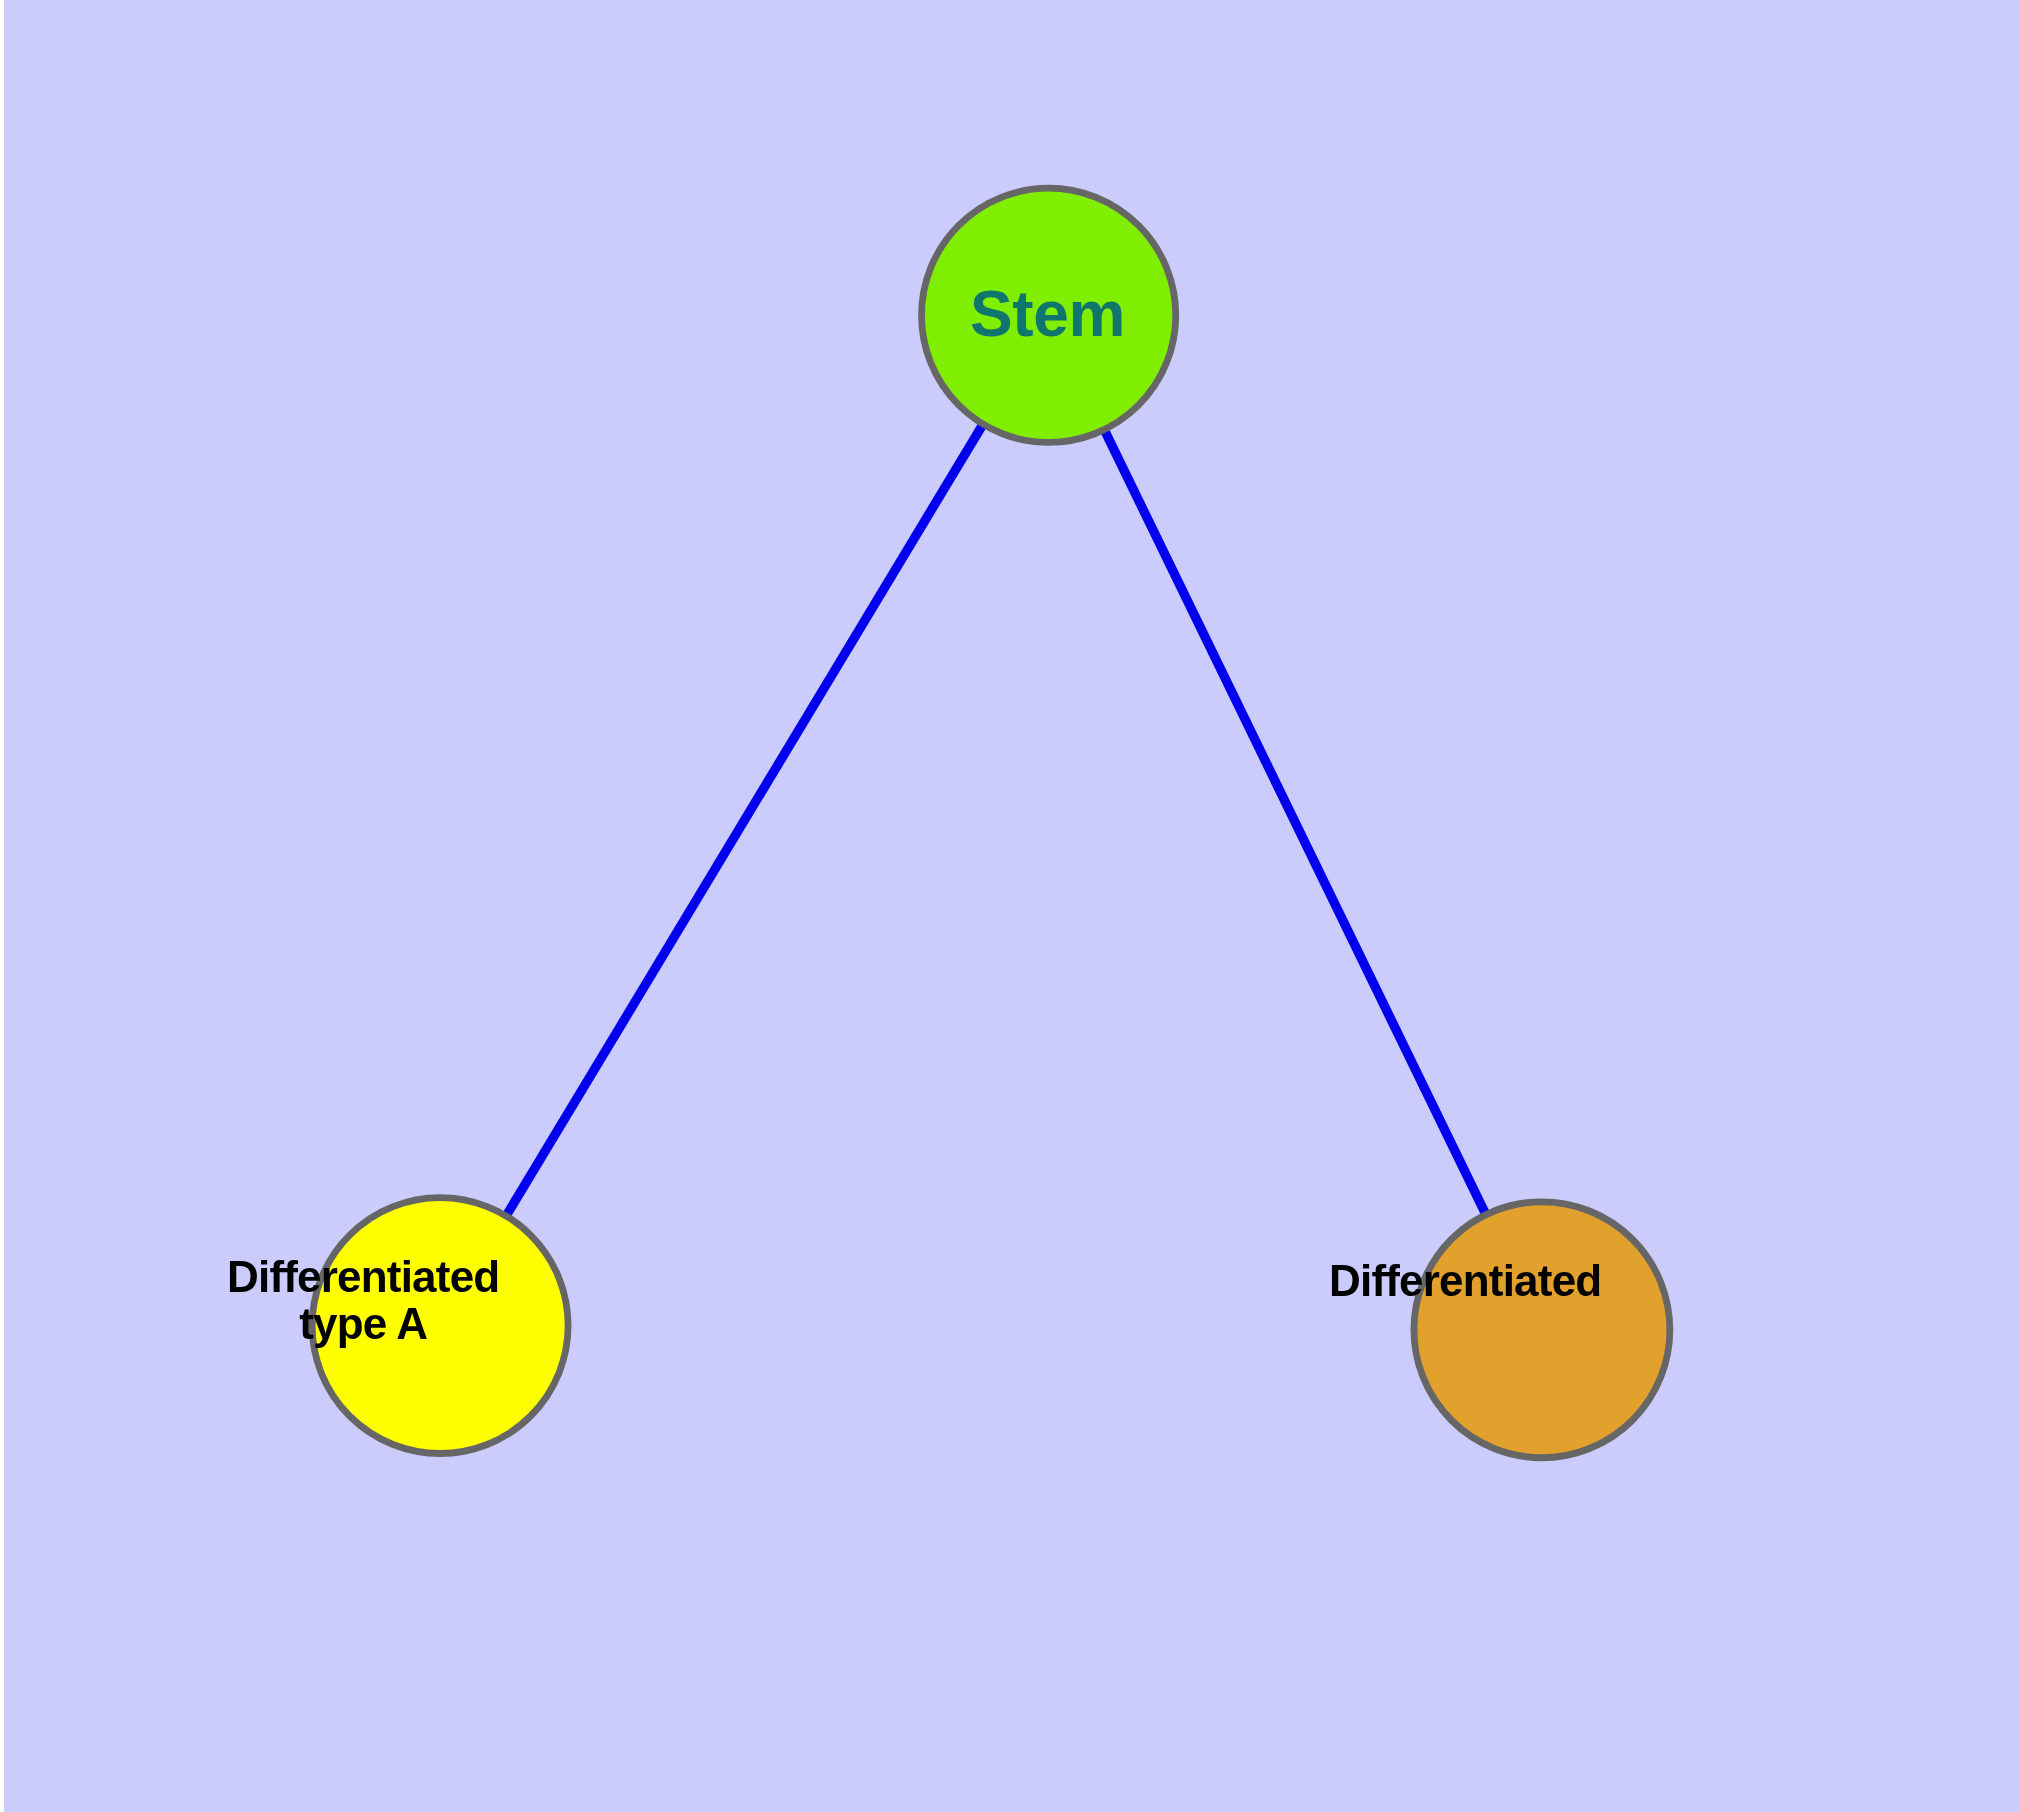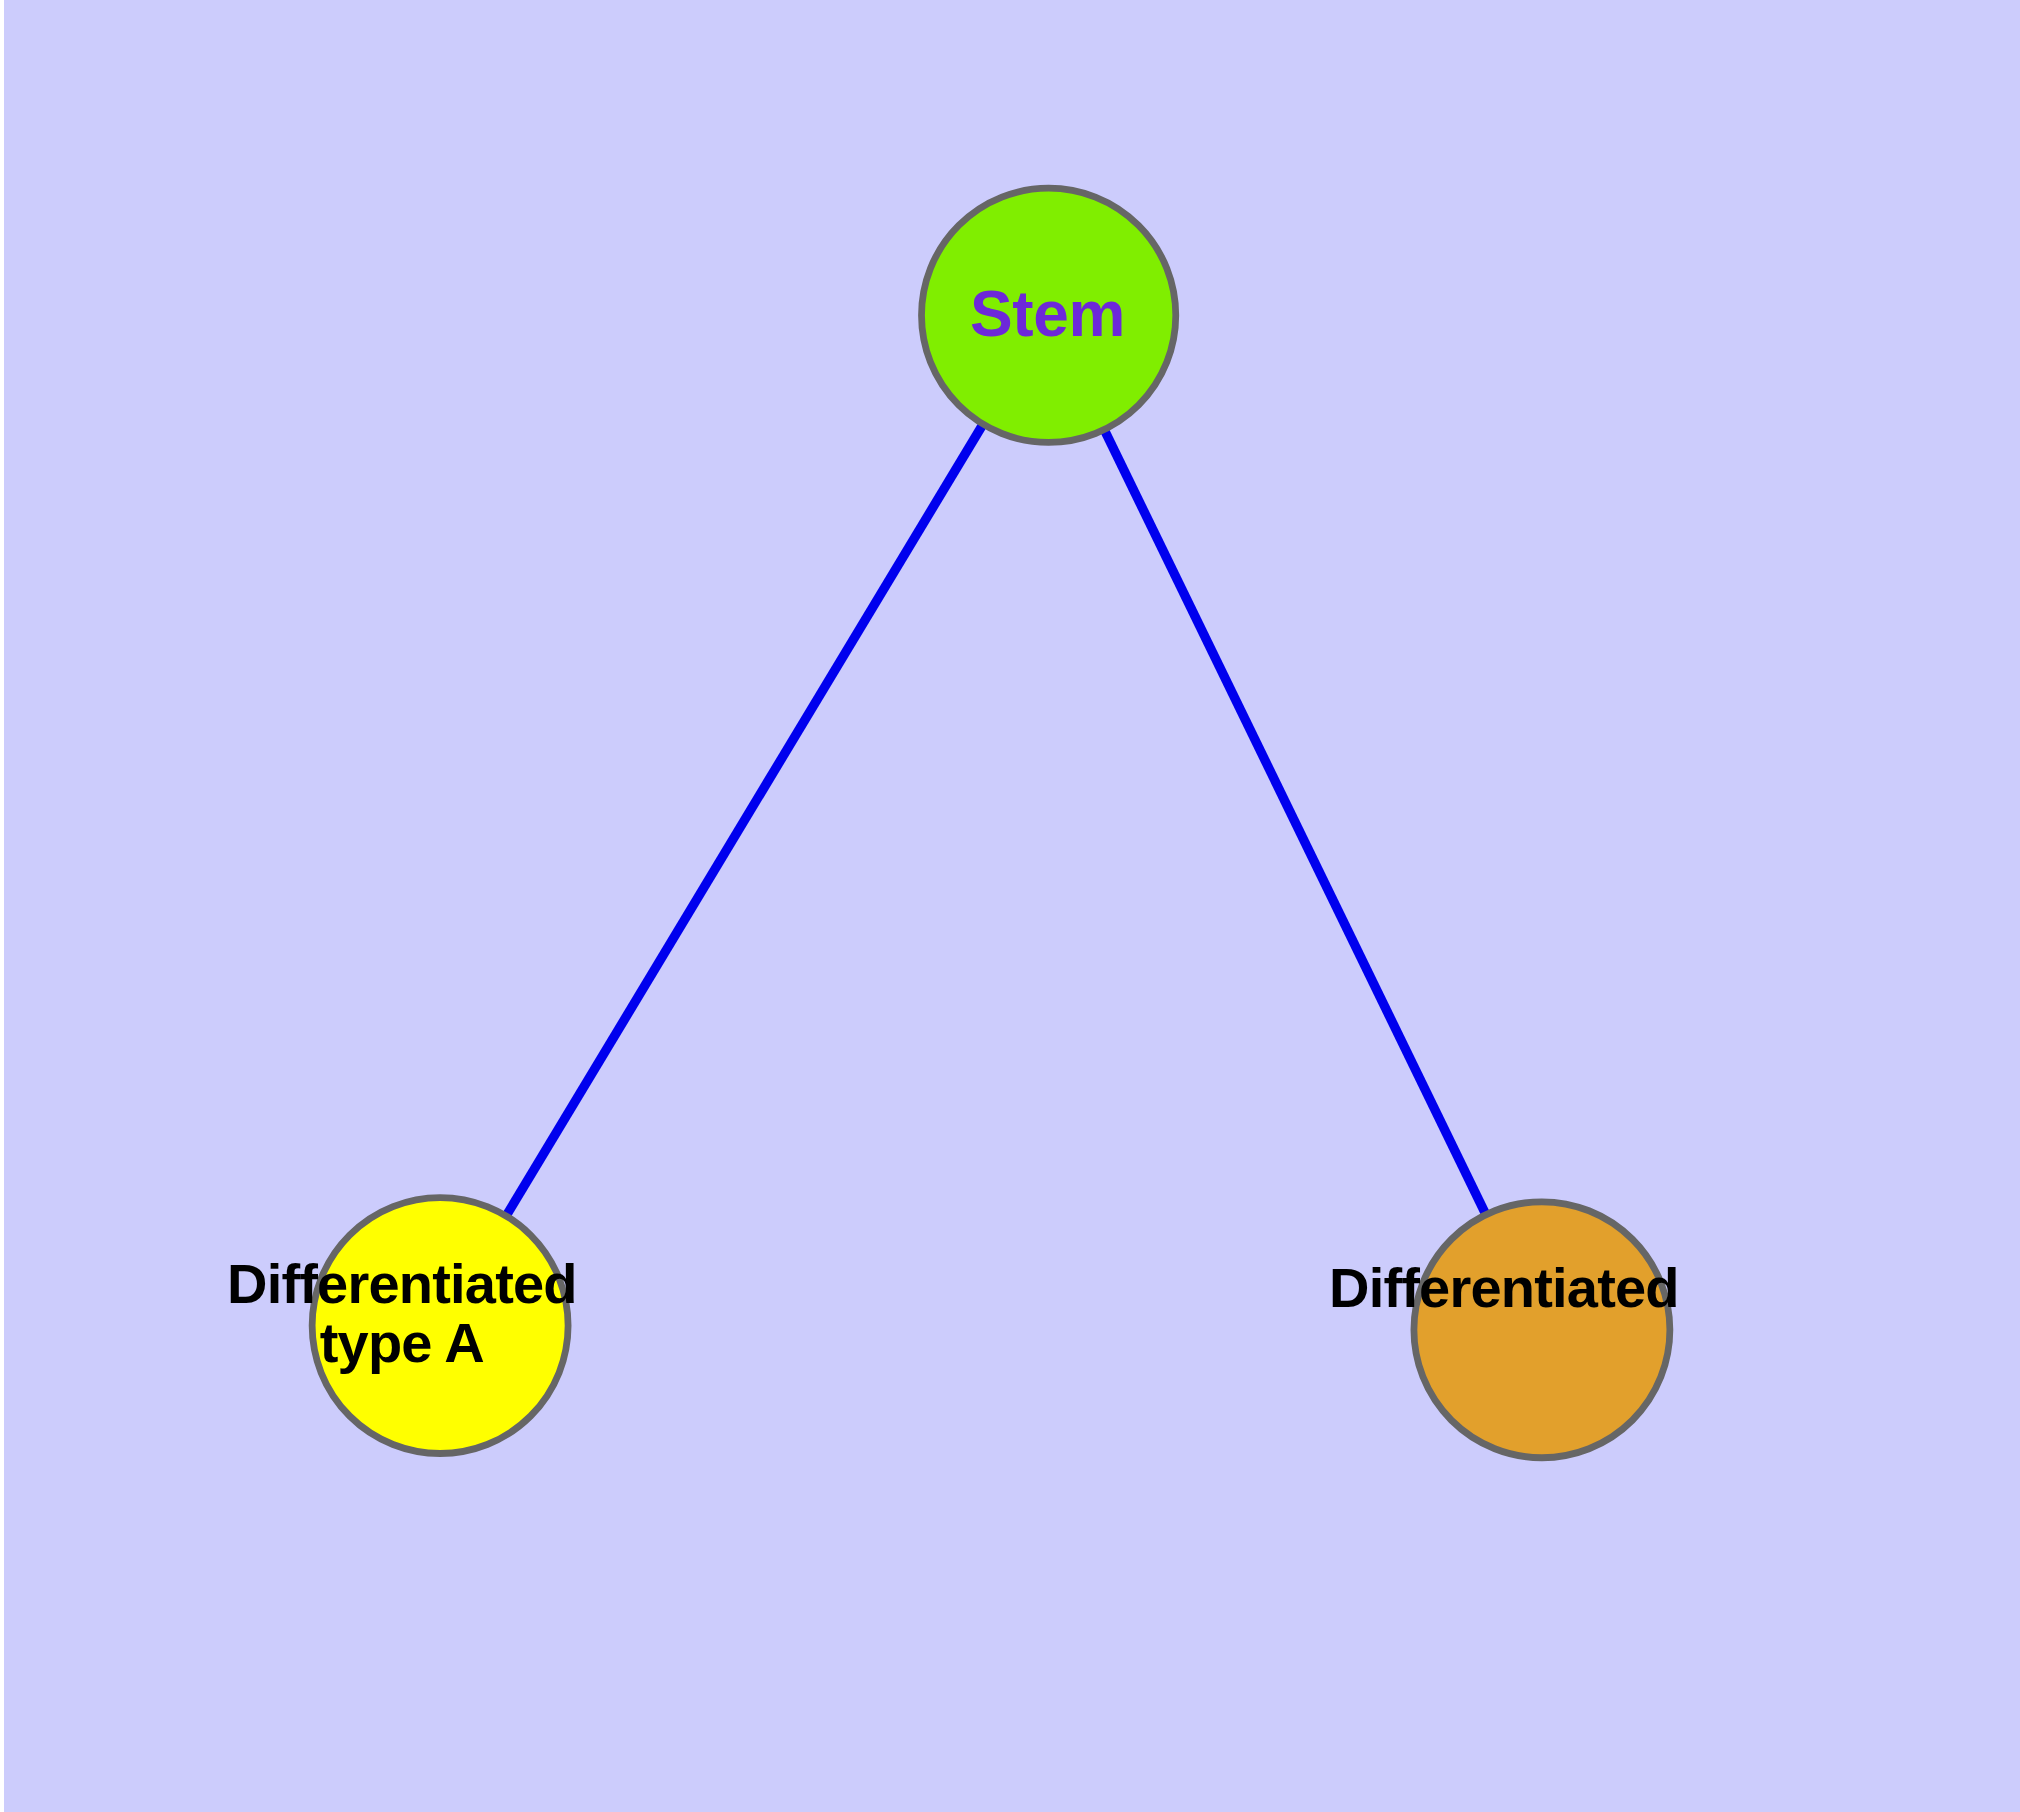--- a/index.html
+++ b/index.html
@@ -40,21 +40,21 @@
     line-height: 1.06;
     white-space: pre;
     pointer-events: none;
     font-family: "Liberation Sans", "DejaVu Sans", sans-serif;
   }
   .node-label.root {
     font-size: 64px;
     letter-spacing: -0.4px;
   }
   .node-label.leaf {
-    font-size: 56px;
+    font-size: 44px;
     letter-spacing: -0.8px;
   }
 </style>
 </head>
 <body>
 
 <div id="canvas">
   <div id="plot-area"></div>
 
   <svg id="graph-svg" viewBox="0 0 2384 2138" xmlns="http://www.w3.org/2000/svg">
@@ -63,18 +63,18 @@
         <line x1="1237" y1="372" x2="1819" y2="1569" stroke="#0000ee" stroke-width="11" stroke-linecap="butt"></line>
       </g>
     <g id="nodes-layer">
         <circle cx="1237" cy="372" r="150" fill="#80ee00" stroke="#666666" stroke-width="8"></circle>
         <circle cx="519" cy="1564" r="151" fill="#ffff00" stroke="#666666" stroke-width="8"></circle>
         <circle cx="1819" cy="1569" r="151" fill="#e2a02c" stroke="#666666" stroke-width="8"></circle>
       </g>
   </svg>
 
   <div id="labels-layer">
-      <div class="node-label root" style="color: #6d28d9; left: 970px; top: 281px;"><div>Stem</div></div>
+      <div class="node-label root" style="color: #0f766e; left: 970px; top: 281px;"><div>Stem</div></div>
       <div class="node-label leaf" style="color: rgb(0, 0, 0); left: 227px; top: 1254px;"><div>Differentiated</div><div>type A</div></div>
       <div class="node-label leaf" style="color: rgb(0, 0, 0); left: 1329px; top: 1258px;"><div>Differentiated</div></div>
     </div>
 </div>
 
 
 </body></html>

